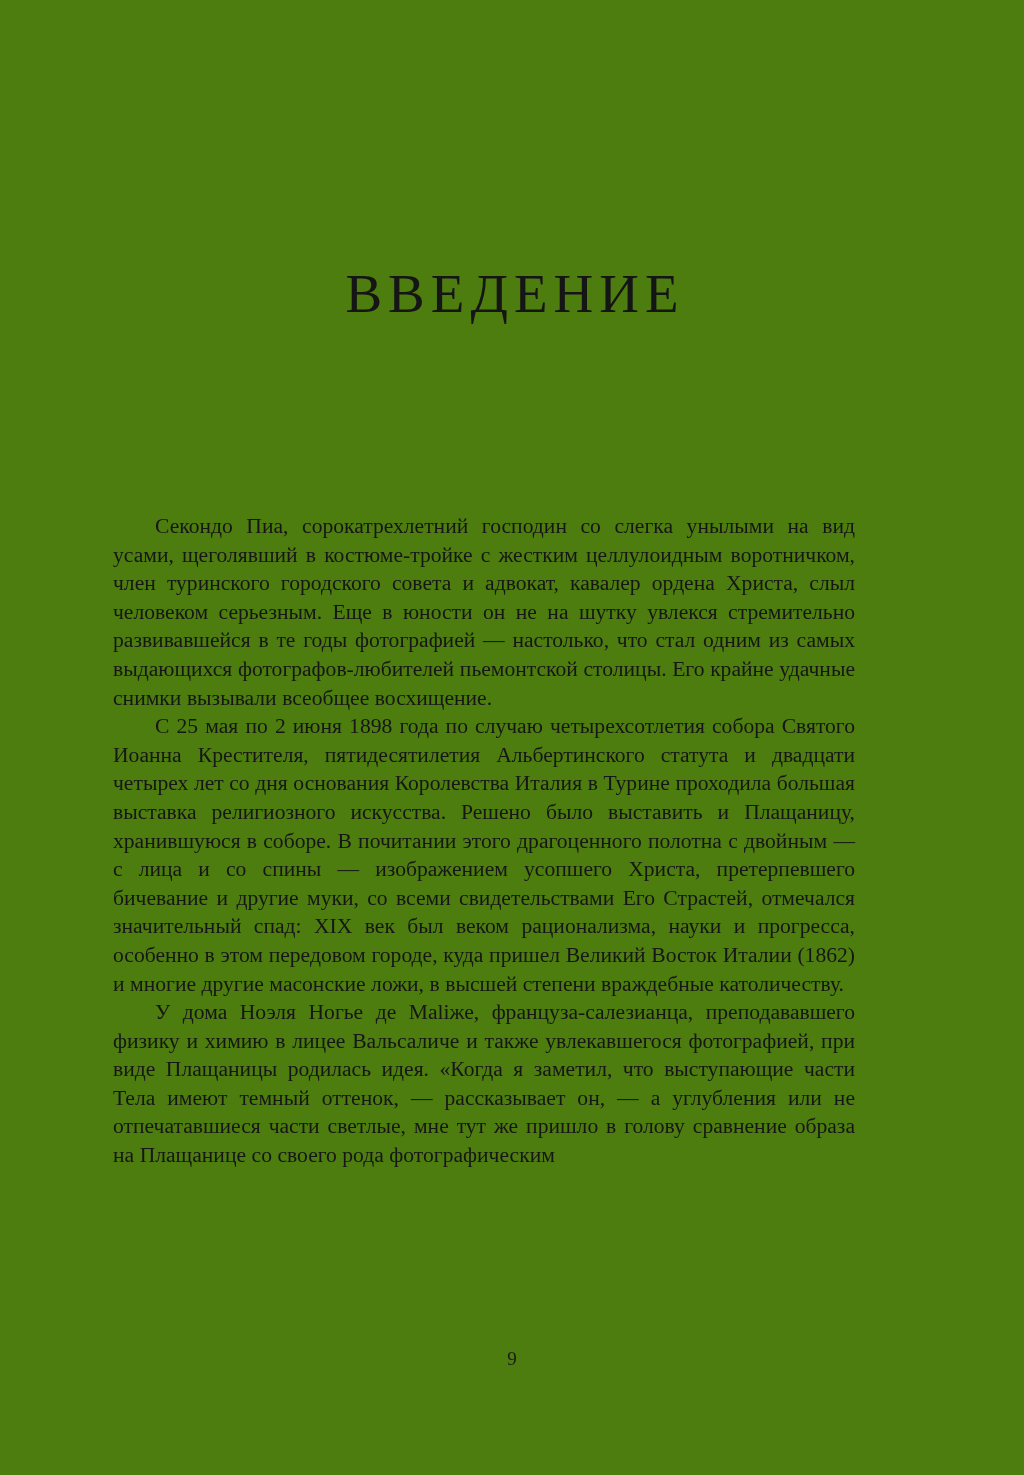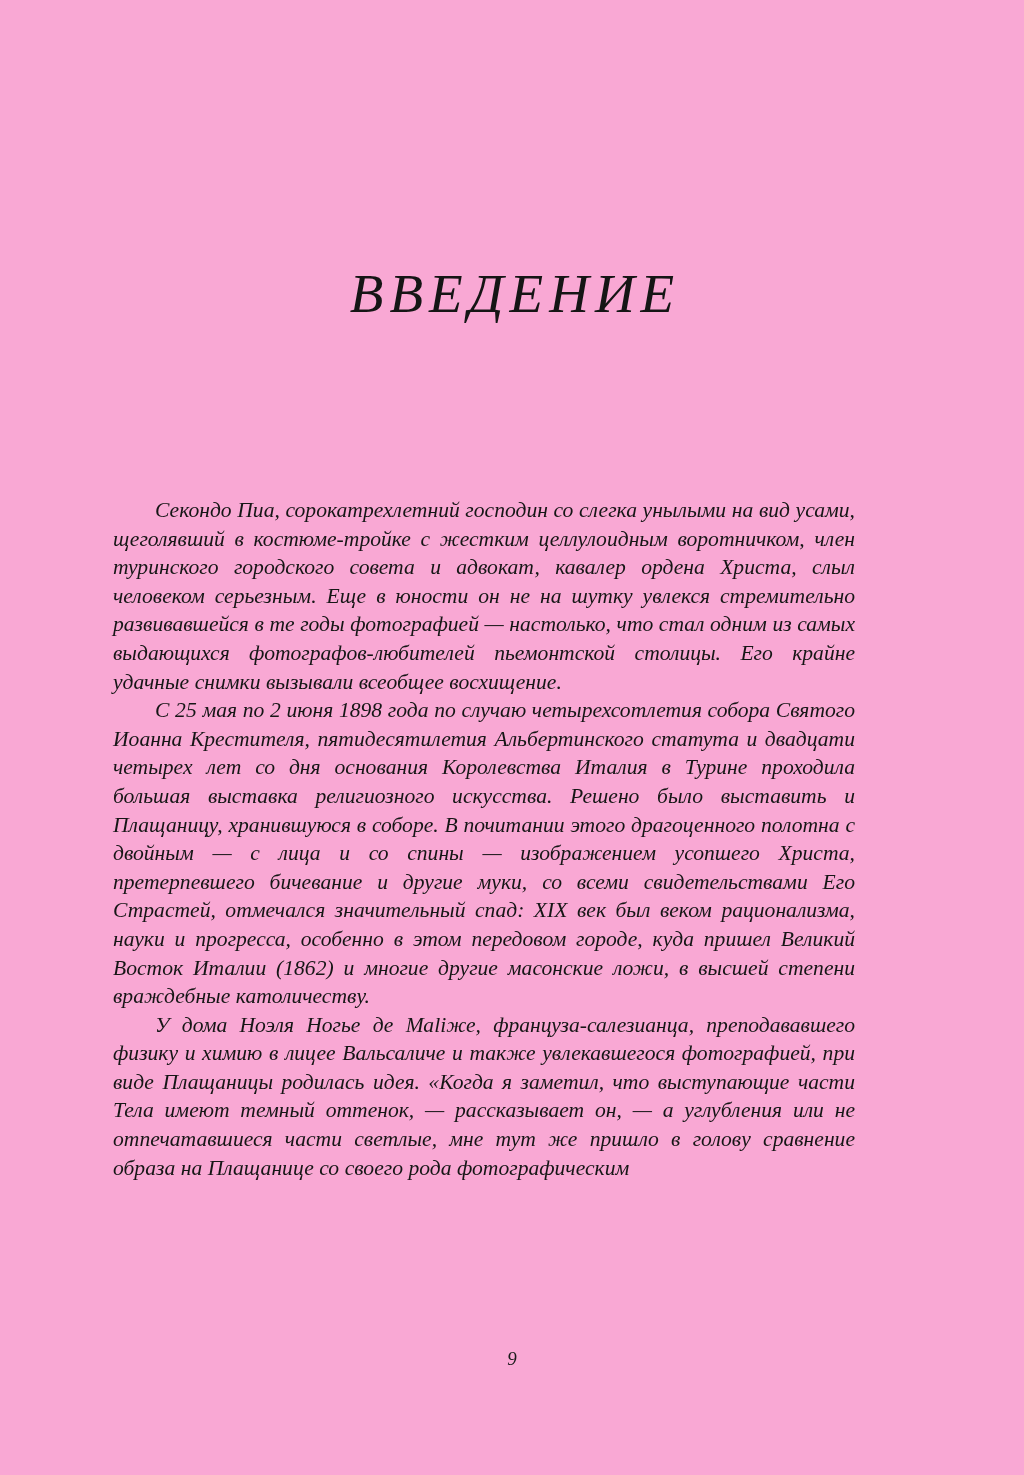--- a/index.html
+++ b/index.html
@@ -13,22 +13,21 @@
     position: relative;
     overflow: hidden;
     font-family: "Liberation Serif", "DejaVu Serif", serif;
     color: #131313;
     -webkit-font-smoothing: antialiased;
   }
 
   .page {
     position: absolute;
     inset: 0;
-    background: #f9a8d4;
-    font-style: italic;
+    background: #4d7c0f;
   }
 
   
   .chapter-heading {
     position: absolute;
     top: 228px;
     left: 0;
     width: 1024px;
     text-align: center;
     font-size: 55px;
@@ -36,21 +35,21 @@
     letter-spacing: 6px;
     font-weight: 400;
     color: #151515;
     text-indent: 6px;
     font-family: "Liberation Serif", "DejaVu Serif", serif;
   }
 
   
   .text-block {
     position: absolute;
-    top: 496px;
+    top: 512px;
     left: 113px;
     width: 742px;
   }
 
   .para {
     margin: 0;
     font-size: 21.6px;
     line-height: 28.6px;
     text-align: justify;
     text-justify: inter-word;

